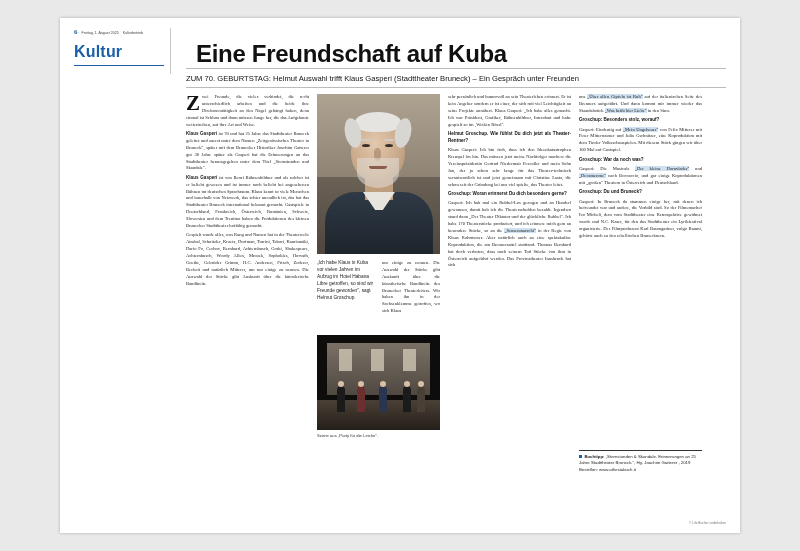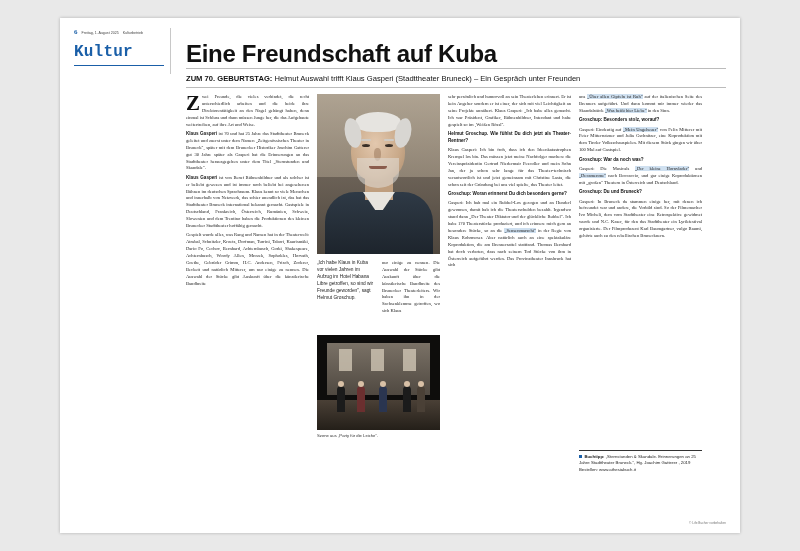--- a/index.html
+++ b/index.html
@@ -47,21 +47,21 @@
   .folio-date {
     font-size: 3.6px;
     color: #444;
   }
   .folio-sec {
     font-size: 3.6px;
     color: #444;
   }
   .section-title {
     margin-top: 7px;
-    font-family: Liberation Mono, monospace;
+    font-family: Liberation Sans, sans-serif;
     font-size: 16px;
     font-weight: bold;
     color: #1a5fa8;
     letter-spacing: 0.2px;
   }
   .rule-blue {
     margin-top: 4px;
     width: 90px;
     border-top: 1.6px solid #1a5fa8;
   }
@@ -69,40 +69,40 @@
     position: absolute;
     left: 110px;
     top: 10px;
     width: 0;
     height: 46px;
     border-left: 0.8px solid #c8c8c8;
   }
   
   .headline {
     position: absolute;
-    left: 126px;
+    left: 136px;
     top: 22px;
     width: 540px;
     font-family: "Liberation Sans", sans-serif;
     font-size: 24px;
     font-weight: bold;
     color: #111;
     letter-spacing: -0.3px;
   }
   .kicker {
     position: absolute;
     left: 126px;
     top: 56px;
     width: 540px;
     font-family: "Liberation Sans", sans-serif;
     font-size: 7.6px;
     color: #111;
   }
   .kicker .lead {
-    font-weight: bold;
+    font-weight: normal;
     margin-top: 37px;
   }
   .rule-top {
     position: absolute;
     left: 126px;
     top: 50px;
     width: 540px;
     border-top: 0.8px solid #bbb;
   }
   .rule-kicker {

